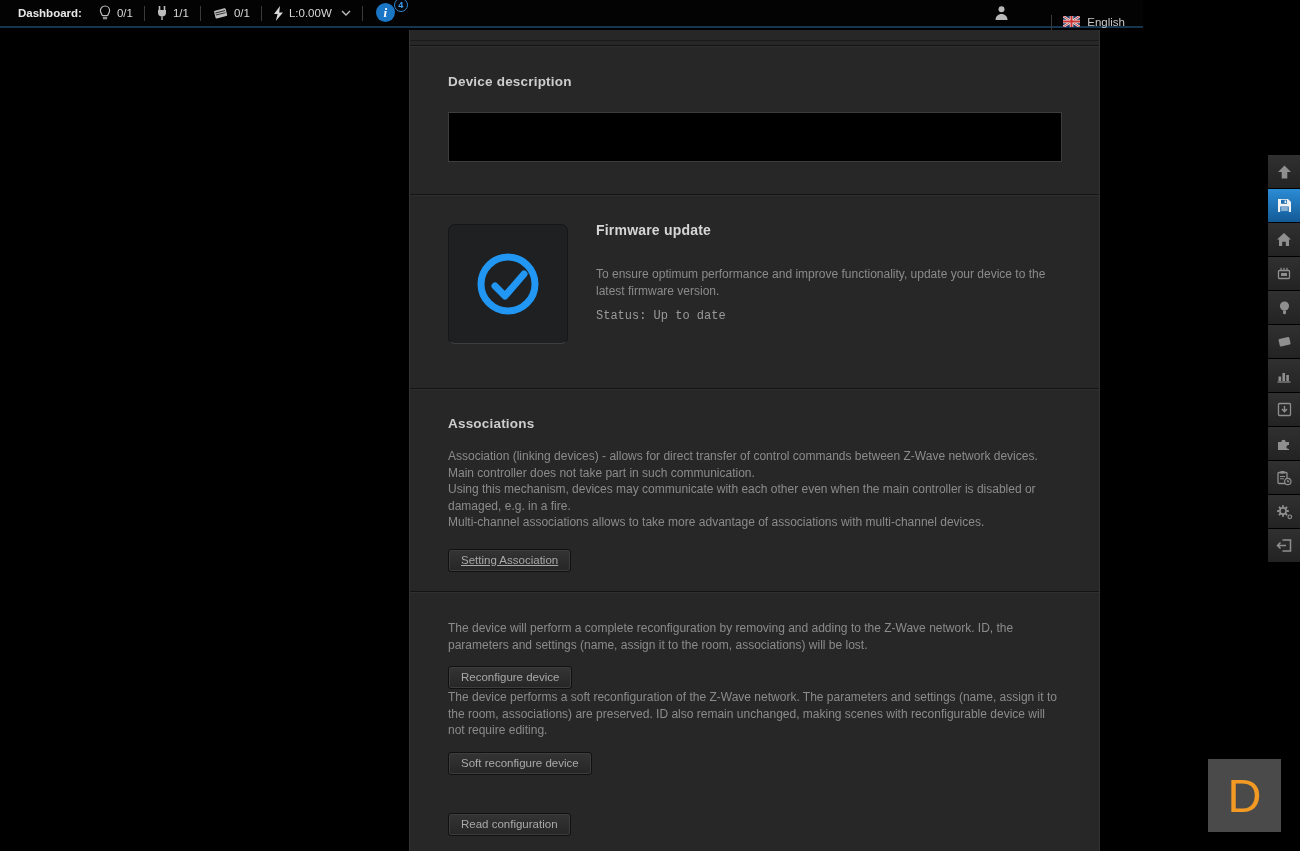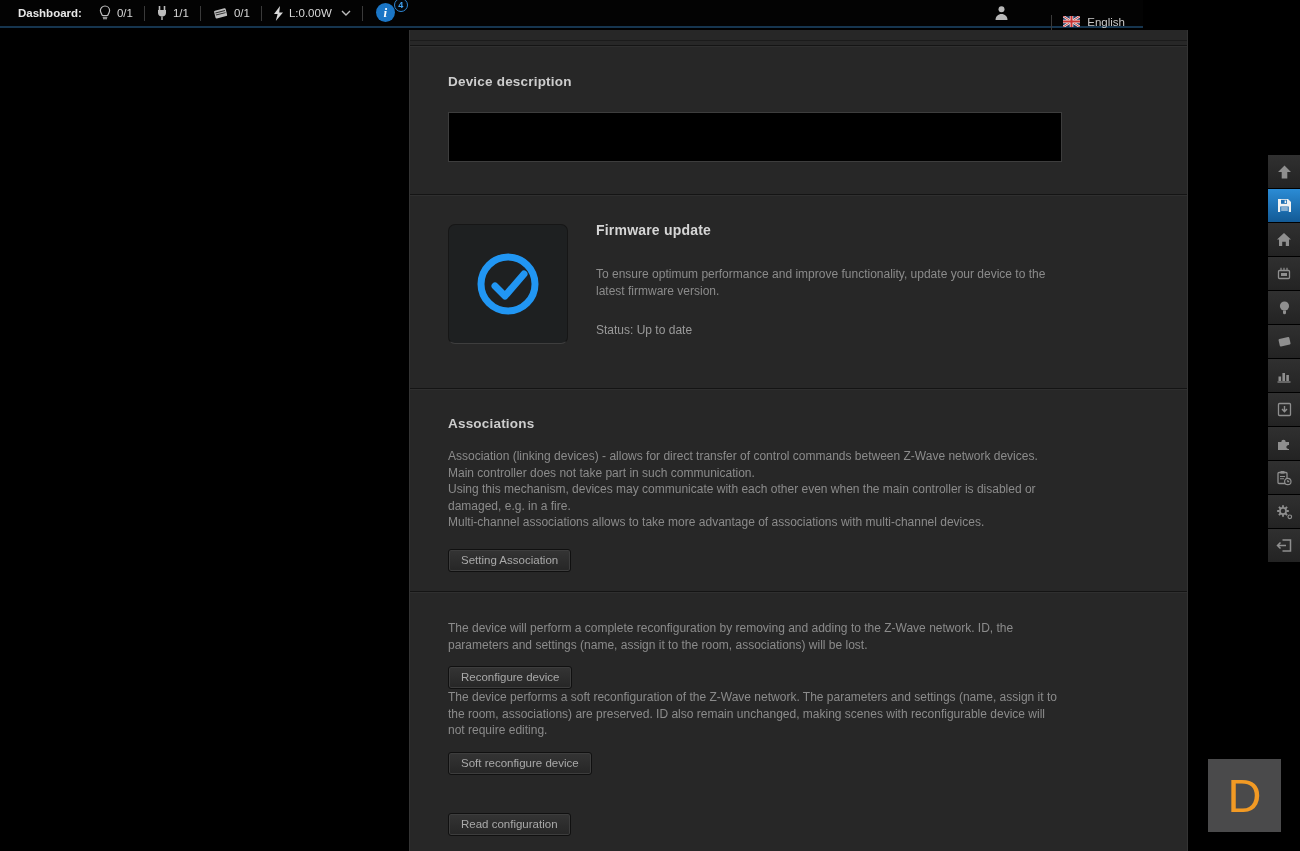--- a/index.html
+++ b/index.html
@@ -24,21 +24,21 @@
   .badge { position:absolute; top:-5px; right:-12px; width:14px; height:14px;
            border-radius:50%; background:#04070b; border:1px solid #2f87d4;
            color:#42a4f5; font-size:9px; font-weight:bold;
            display:flex; align-items:center; justify-content:center; }
   .tb-user { position:absolute; left:994px; top:5px; }
   .tb-right { position:absolute; right:18px; top:8px; height:28px;
               display:flex; align-items:center; color:#c9c9c9; }
   .flag { margin-right:7px; display:block; }
 
   
-  .panel { position:absolute; left:409px; top:30px; width:779px; height:821px;
+  .panel { position:absolute; left:409px; top:30px; width:691px; height:821px;
            background:#272727; border-left:1px solid #333; border-right:1px solid #333; }
   .stub { height:11px; border-bottom:1px solid #1b1b1b; }
   .stub2 { height:5px; border-bottom:1px solid #141414; box-shadow:0 1px 0 #2f2f2f; }
   .section { padding:0 38px; }
   .divider { border-top:1px solid #141414; box-shadow:0 1px 0 #2f2f2f; }
 
   h2.sec-title { font-size:13.5px; font-weight:bold; color:#cdcdcd; letter-spacing:.2px; }
   p.body { font-size:12px; line-height:16.5px; color:#8b8b8b; white-space:pre-line; }
 
   
@@ -49,35 +49,35 @@
             font-family:"Liberation Sans",sans-serif; font-size:12px; padding:4px 6px; }
 
   
   .fw { height:193px; display:flex; padding-top:29px; }
   .fw-card { width:120px; height:120px; background:#1e2021; border:1px solid #161616;
              border-bottom-color:#3e3e3e; border-radius:7px; flex:0 0 auto;
              display:flex; align-items:center; justify-content:center; }
   .fw-right { margin-left:28px; width:467px; }
   .fw-right h2 { margin-top:-2px; }
   .fw-right p { margin-top:28px; }
-  .fw-status { margin-top:24px; font-size:12px; color:#9a9a9a; }
+  .fw-status { margin-top:10px; font-size:12px; color:#9a9a9a;font-family:Liberation Mono, monospace; }
   .fw-btns { margin-top:20px; display:flex; gap:20px; }
 
   .btn { display:inline-block; background:linear-gradient(#343434,#262626);
          border:1px solid #101010; box-shadow:inset 0 0 0 1px #3d3d3d;
          border-radius:3px; color:#a9a9a9; padding:4px 12px 5px;
          font-size:11.5px; font-family:"Liberation Sans",sans-serif; cursor:pointer; }
   .btn.primary { box-shadow:inset 0 0 0 1px #606060; color:#f1f1f1; }
   .btn.disabled { color:#575757; box-shadow:inset 0 0 0 1px #2d2d2d; cursor:default; }
 
   
   .assoc { height:202px; }
   .assoc h2 { padding-top:27px; }
   .assoc p { margin-top:17px; width:614px; }
-  .assoc .btn { margin-top:18px; }
+  .assoc .btn { margin-top:18px;text-decoration:underline; }
 
   
   .reconf { padding-top:28px; }
   .reconf p { width:614px; }
   .reconf .btn { margin-top:13px; }
   .read-row { margin-top:25px; }
 
   
   .side { position:absolute; right:0; top:155px; width:32px; }
   .cell { width:32px; height:33px; margin-bottom:1px;

